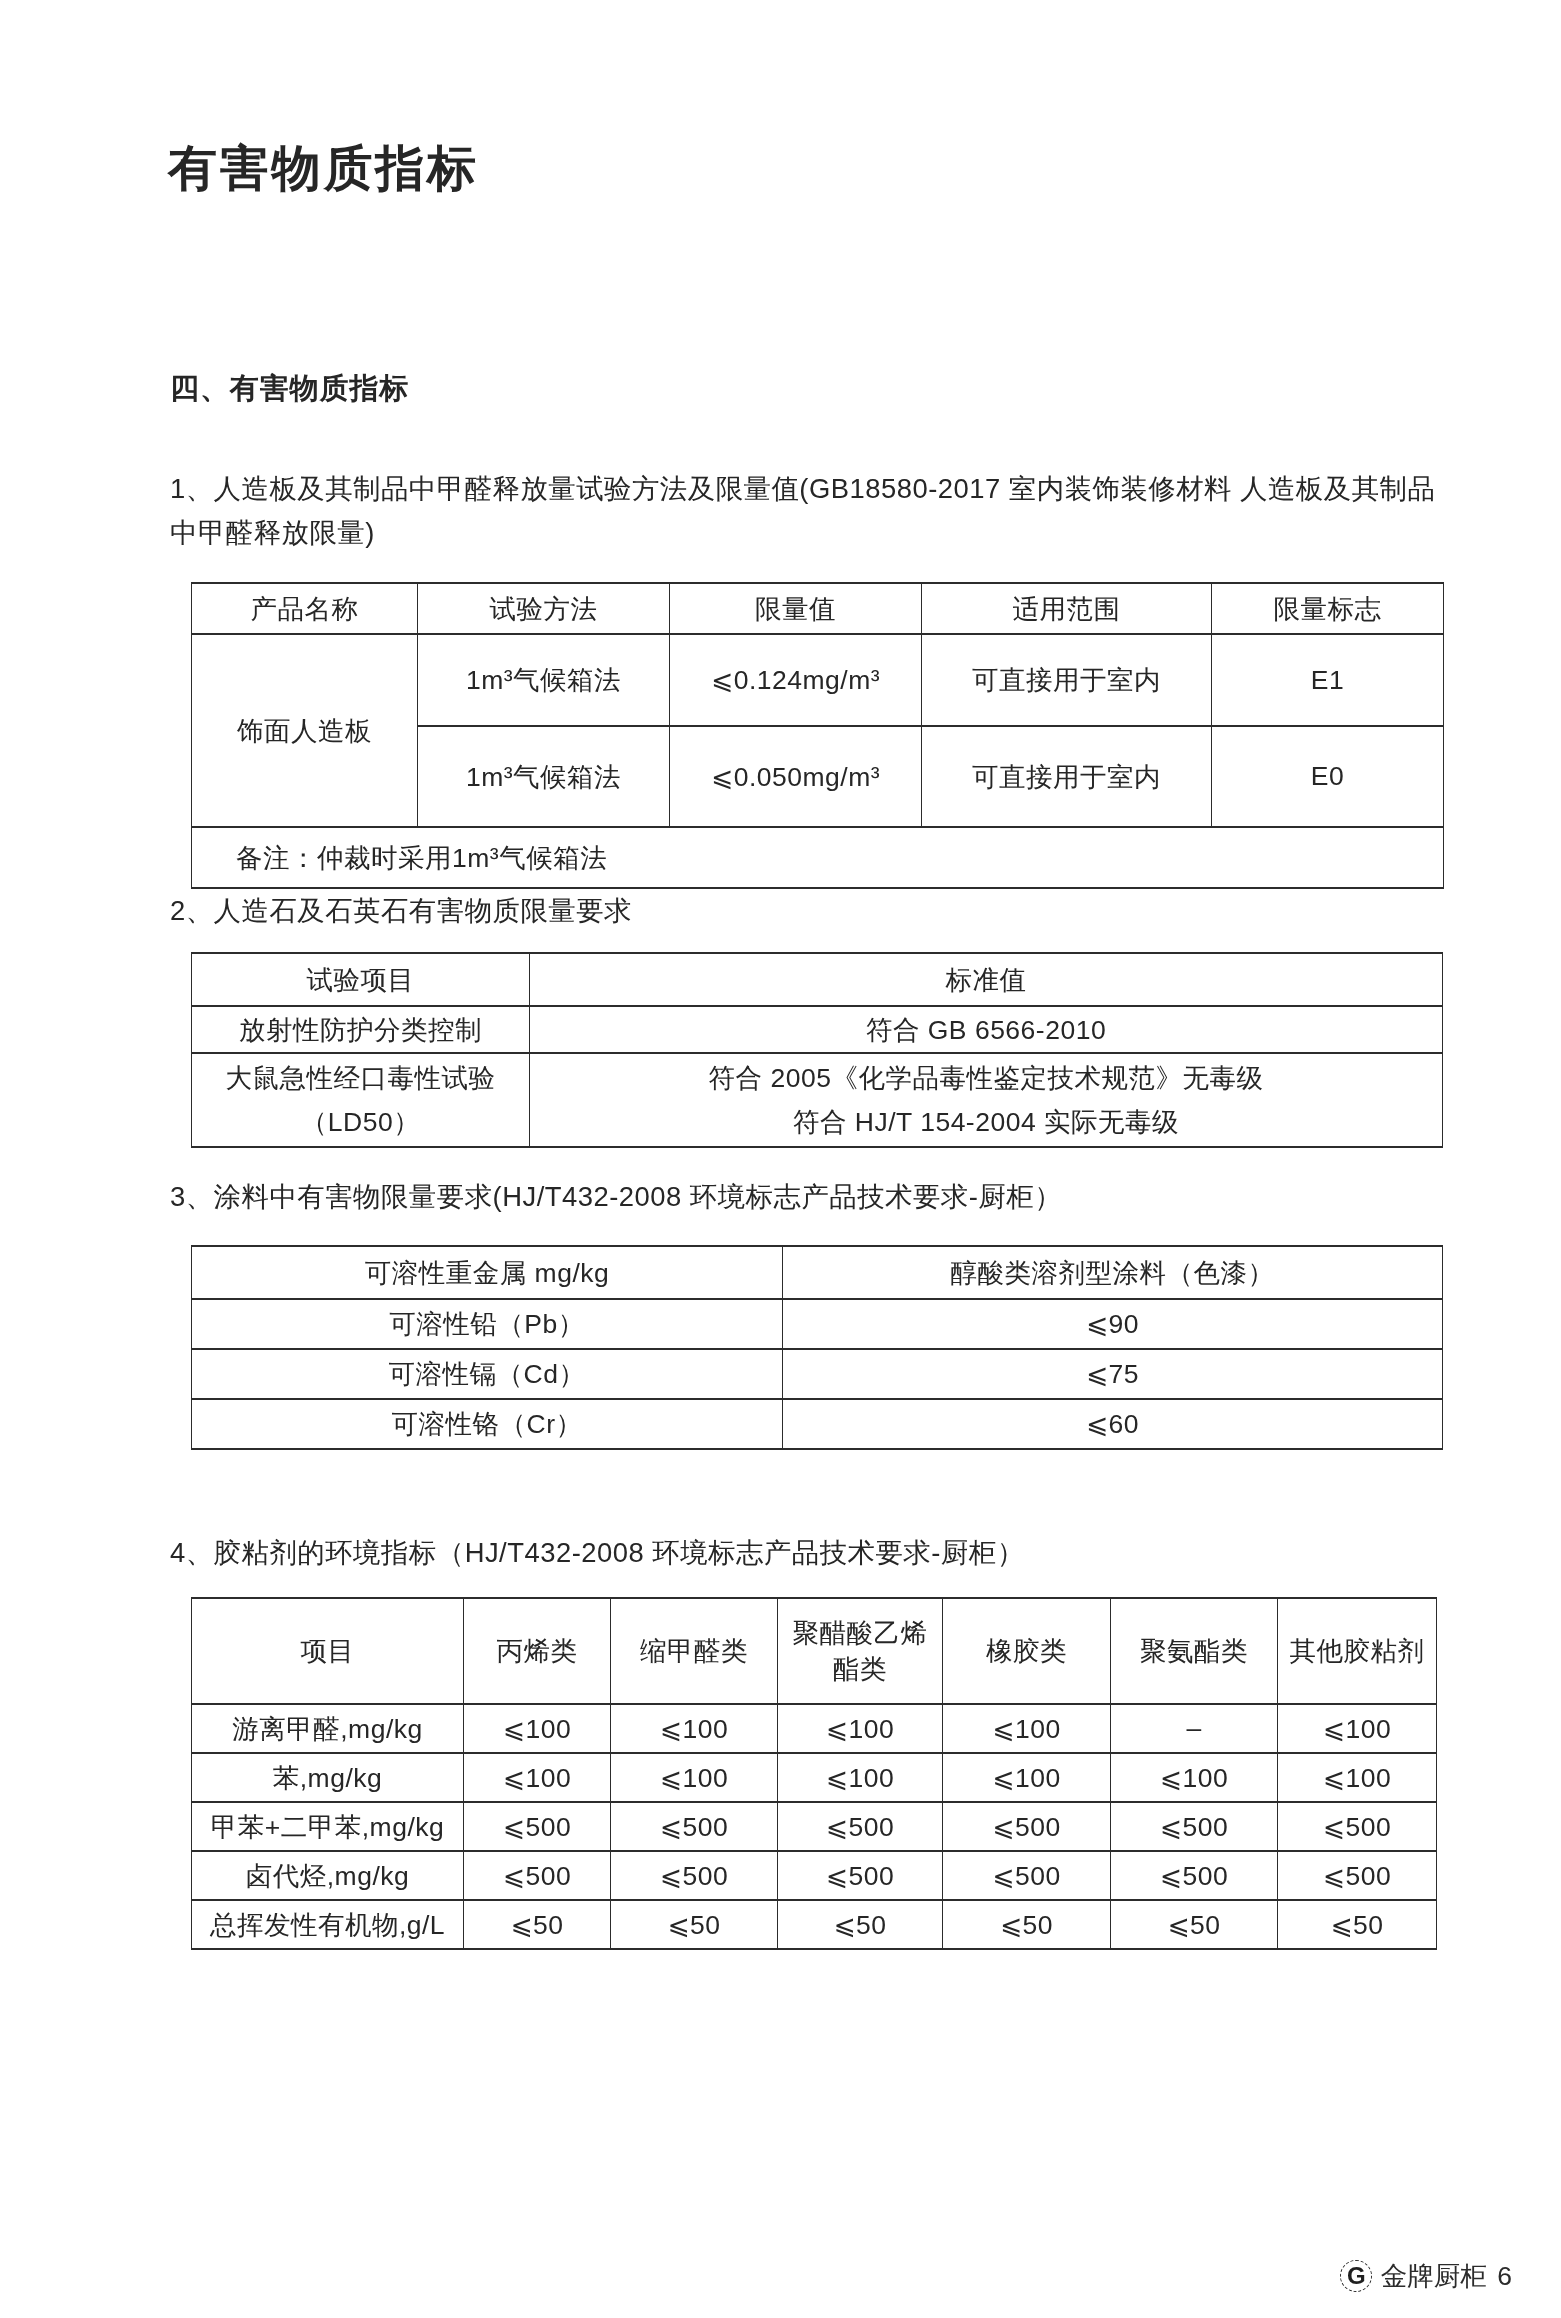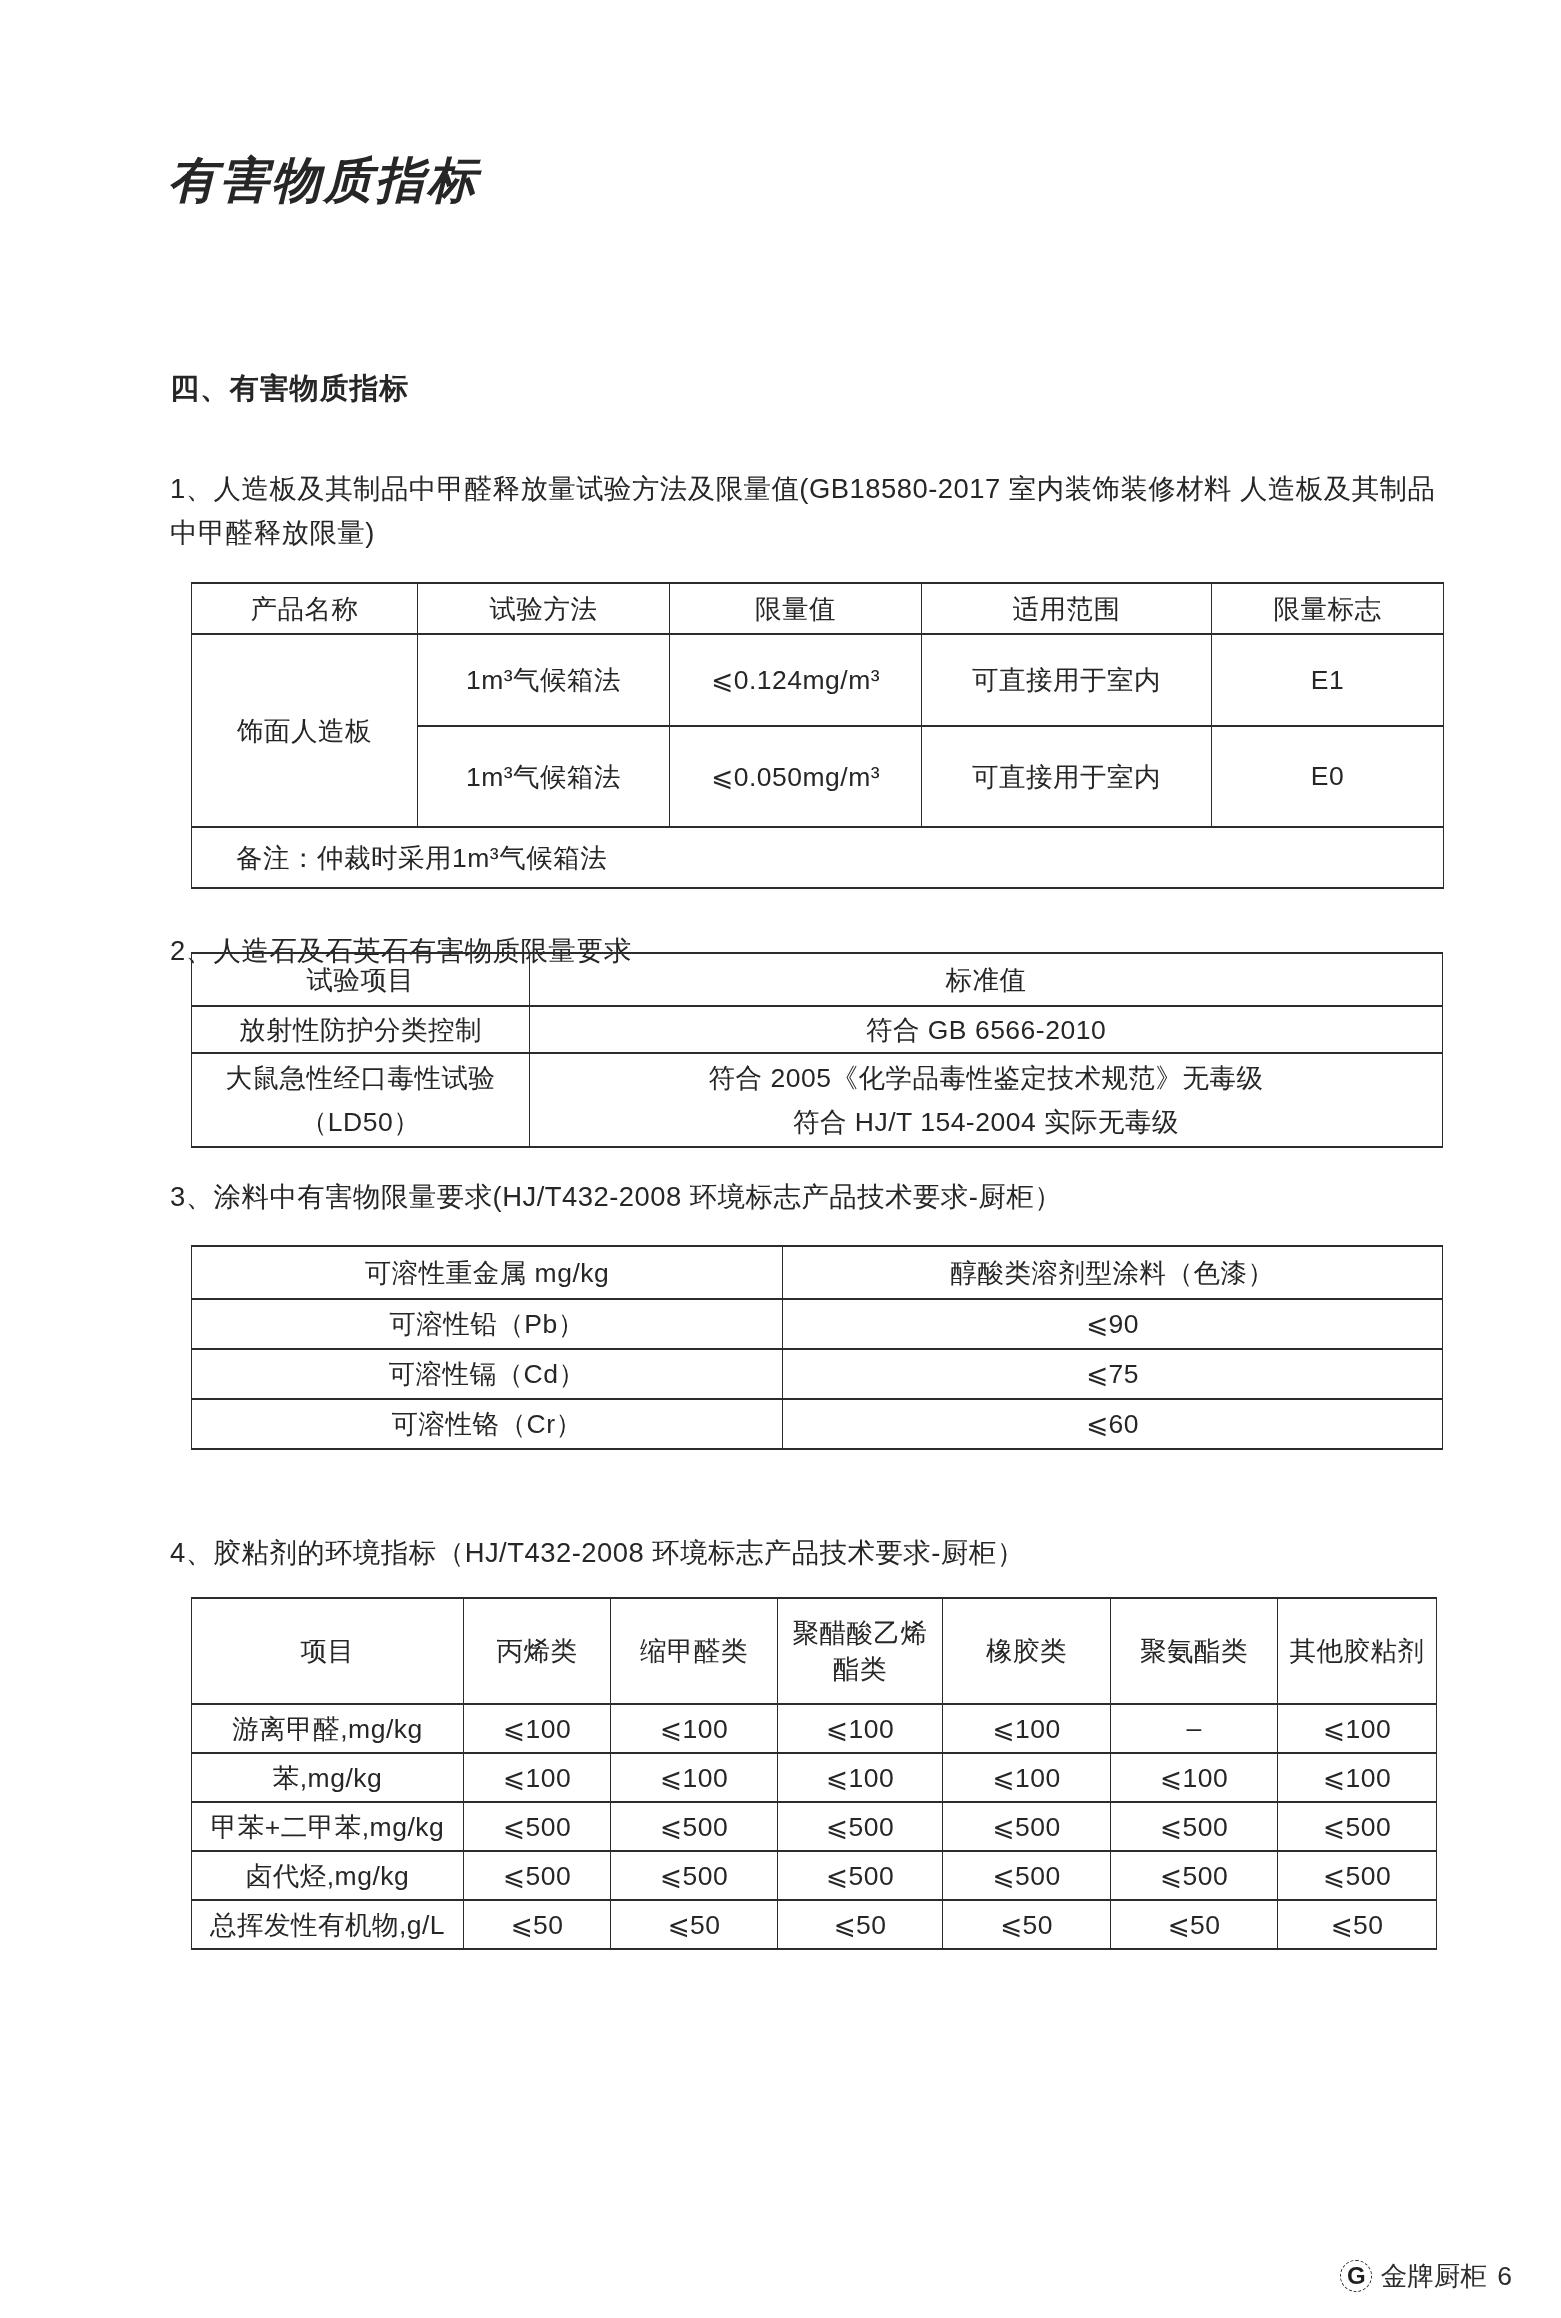--- a/index.html
+++ b/index.html
@@ -2,30 +2,30 @@
 <html style="font-size:15px"><head>
 <meta charset="utf-8">
 <style>
   html,body { margin:0; padding:0; background:#ffffff; }
   .page {
     position:relative; width:1561px; height:2319px; background:#ffffff;
     font-family:"Liberation Sans","DejaVu Sans",sans-serif;
     color:#262626; overflow:hidden;
   }
   .main-title {
-    position:absolute; left:168px; top:152px;
-    font-size:49px; font-weight:700; letter-spacing:2.8px; line-height:1.15;font-style:italic;
+    position:absolute; left:168px; top:140px;
+    font-size:49px; font-weight:700; letter-spacing:2.8px; line-height:1.15;
   }
   .sec-title {
     position:absolute; left:170px; top:369px;
     font-size:29px; font-weight:700; letter-spacing:0.9px;
   }
   .num-heading { position:absolute; left:170px; font-size:27.4px; font-weight:400; letter-spacing:0.5px; }
   .h1 { top:467px; width:1276px; line-height:44px; }
-  .h2 { top:893px;margin-top:40px; }
+  .h2 { top:893px; }
   .h3 { top:1179px; }
   .h4 { top:1535px; }
 
   table.tbl {
     position:absolute; left:191px; border-collapse:collapse; table-layout:fixed;
   }
   .tbl td {
     border-top:2.8px solid #2c2c2c; border-bottom:2.8px solid #2c2c2c;
     border-left:1.9px solid #2c2c2c; border-right:1.9px solid #2c2c2c;
     text-align:center; vertical-align:middle;

